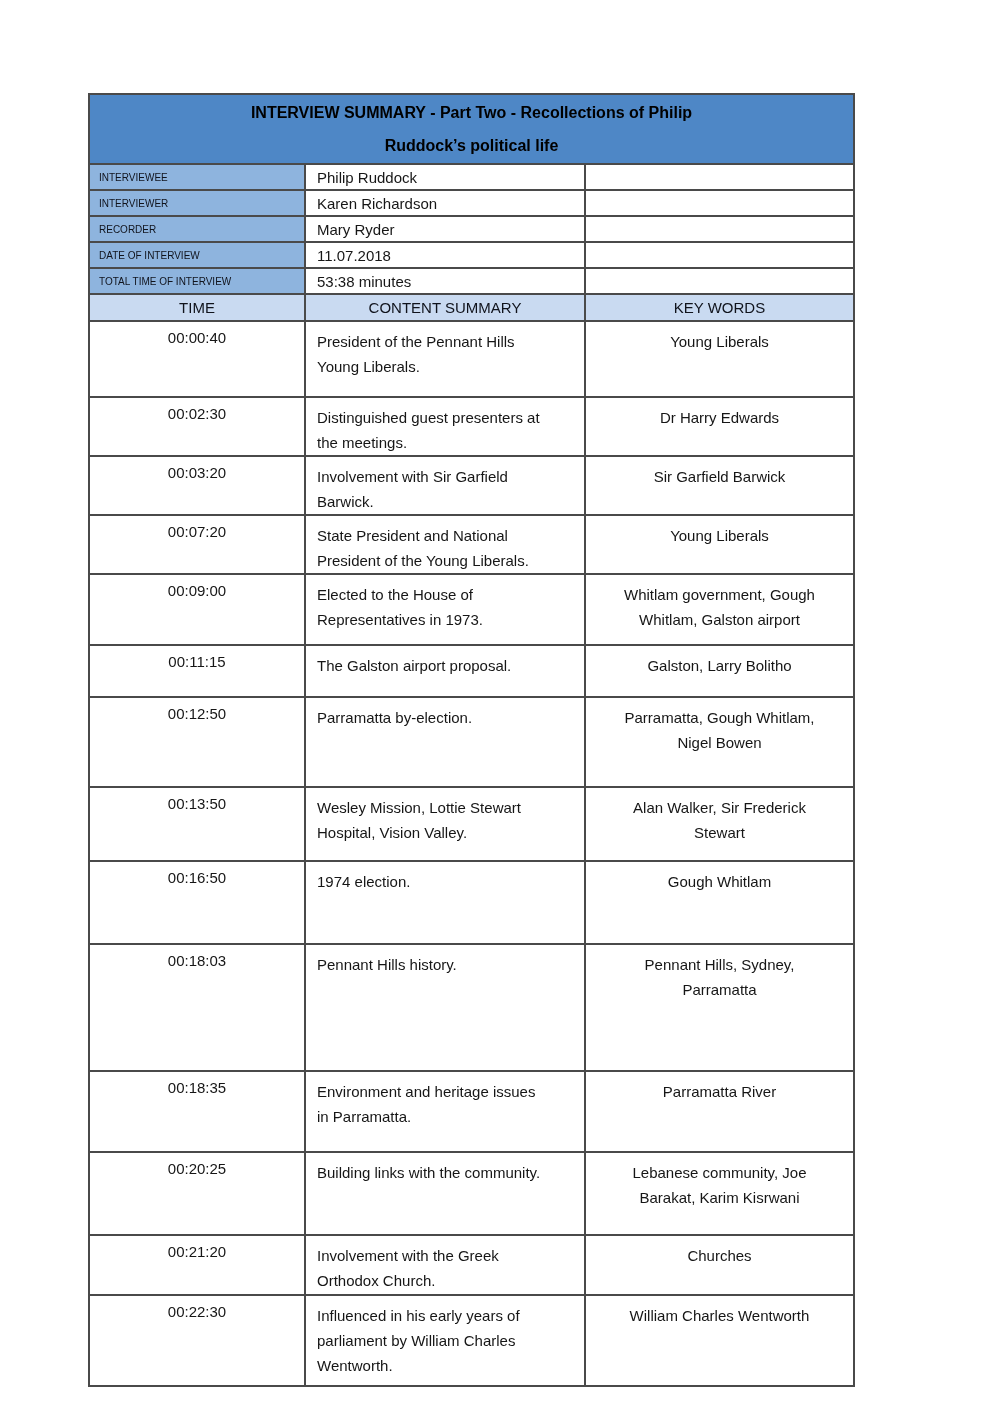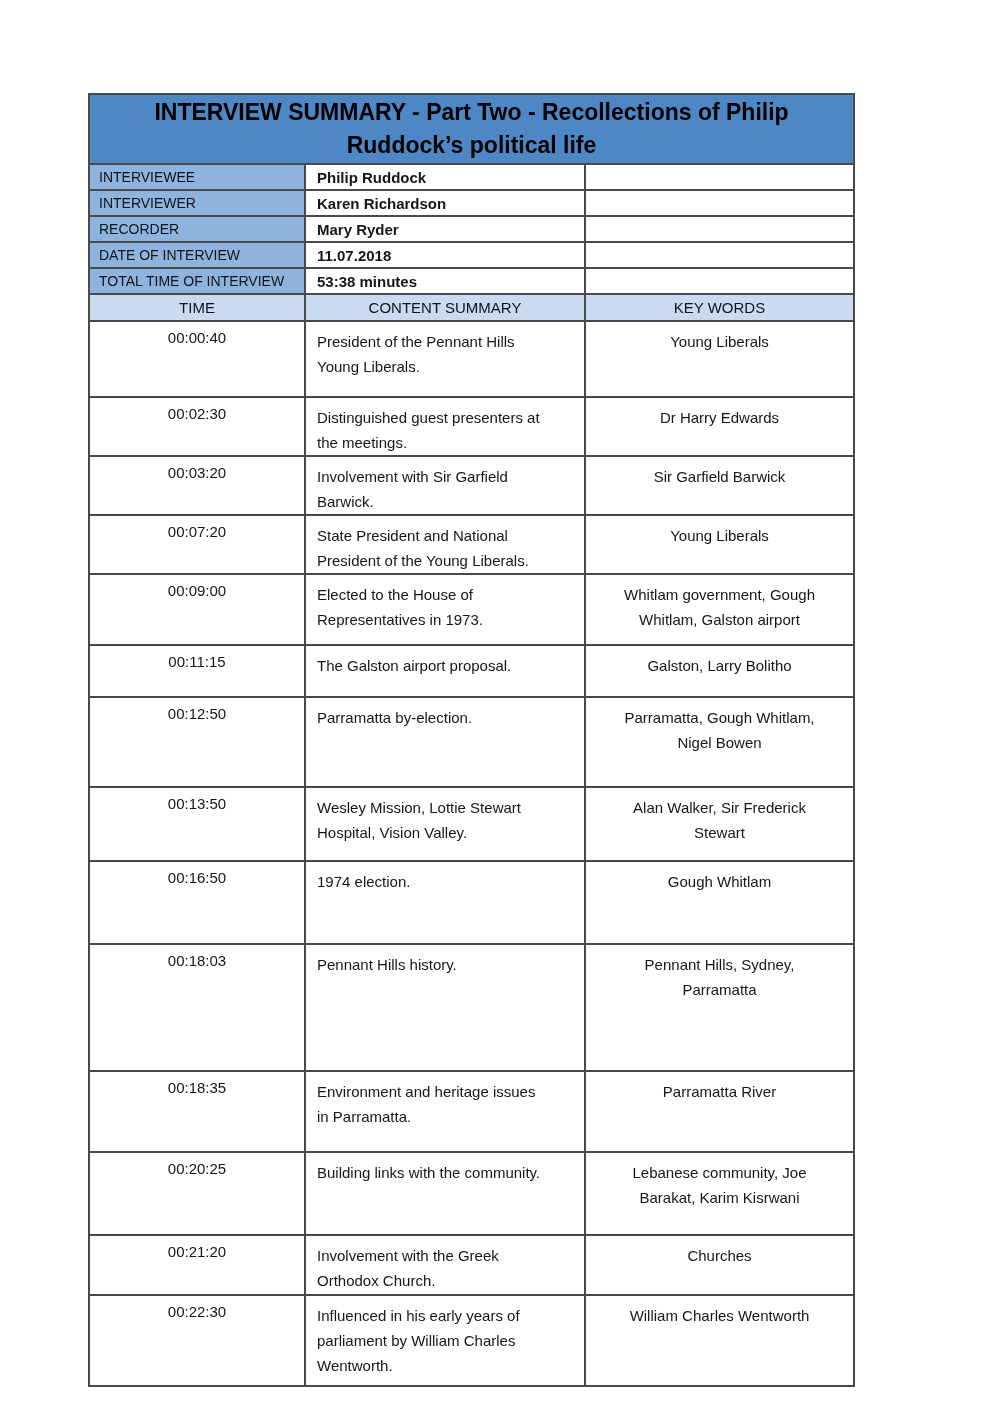--- a/index.html
+++ b/index.html
@@ -33,40 +33,39 @@
   col.c1 { width: 216px; }
   col.c2 { width: 280px; }
   col.c3 { width: 269px; }
 
   td.title {
     background: var(--title-bg, #4e87c6);
     height: 70px;
     text-align: center;
     vertical-align: middle;
     font-weight: bold;
-    font-size: 23px;
+    font-size: 16px;
     line-height: 33px;
     color: #000000;
     white-space: pre-line;
     padding: 0 10px;
   }
   tr.meta { height: 26px; }
   td.meta-label {
     background: var(--label-bg, #8eb4de);
     padding: 0 4px 0 9px;
-    font-size: 14px;
+    font-size: 10px;
     vertical-align: middle;
     color: #10131c;
   }
   td.meta-value {
     background: #ffffff;
     padding: 0 4px 0 11px;
     font-size: 15px;
     vertical-align: middle;
-    font-weight: bold;
   }
   td.meta-empty { background: #ffffff; }
 
   tr.colhead-row { height: 27px; }
   td.colhead {
     background: var(--header-bg, #c9daf1);
     text-align: center;
     vertical-align: middle;
     font-size: 15px;
     color: #10131c;

